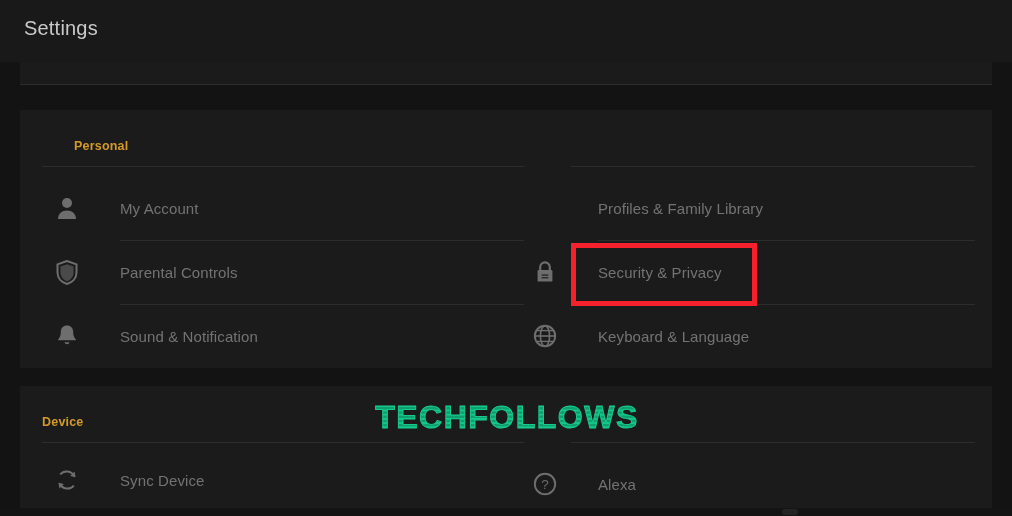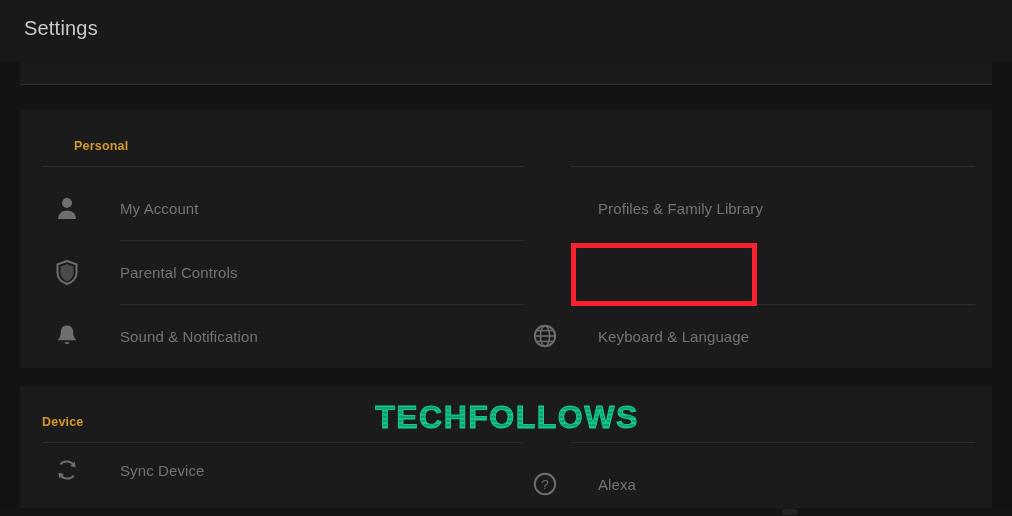--- a/index.html
+++ b/index.html
@@ -230,20 +230,32 @@
             <path d="M8.4 18.3a2.7 2.7 0 0 0 5.2 0z" fill="#6e6e6e"></path>
           </svg>
         </div>
         <div class="row-label">Sound &amp; Notification</div>
       </div>
 
       <div class="row right" style="top:66px;">
         <div class="row-label">Profiles &amp; Family Library</div>
       </div>
 
+      <div class="row right" style="top:130px;">
+        <div class="row-divider"></div>
+        <div class="row-icon">
+          <svg width="22" height="24" viewBox="0 0 22 24">
+            <path d="M6.2 10V7.2a4.8 4.8 0 0 1 9.6 0V10" fill="none" stroke="#6e6e6e" stroke-width="2.2"></path>
+            <rect x="3.6" y="10" width="14.8" height="11.6" rx="1.2" fill="#6e6e6e"></rect>
+            <rect x="7.6" y="14.4" width="6.8" height="1.4" fill="#2a2a2a"></rect>
+            <rect x="7.6" y="17" width="6.8" height="1.4" fill="#2a2a2a"></rect>
+          </svg>
+        </div>
+        <div class="row-label">Security &amp; Privacy</div>
+      </div>
 
       <div class="row right" style="top:194px;">
         <div class="row-divider"></div>
         <div class="row-icon">
           <svg width="24" height="24" viewBox="0 0 24 24">
             <circle cx="12" cy="12" r="10.2" fill="none" stroke="#6e6e6e" stroke-width="1.9"></circle>
             <ellipse cx="12" cy="12" rx="4.6" ry="10.2" fill="none" stroke="#6e6e6e" stroke-width="1.6"></ellipse>
             <line x1="1.8" y1="12" x2="22.2" y2="12" stroke="#6e6e6e" stroke-width="1.6"></line>
             <line x1="3.6" y1="6.6" x2="20.4" y2="6.6" stroke="#6e6e6e" stroke-width="1.4"></line>
             <line x1="3.6" y1="17.4" x2="20.4" y2="17.4" stroke="#6e6e6e" stroke-width="1.4"></line>
@@ -252,21 +264,21 @@
         <div class="row-label">Keyboard &amp; Language</div>
       </div>
     </div>
 
     <div class="card" id="card-system">
 
       <div class="section-title" style="top:29px;">Device</div>
       <div class="head-divider" style="left:22px; width:482px; top:56px;"></div>
       <div class="head-divider" style="left:551px; width:404px; top:56px;"></div>
 
-      <div class="row left" style="top:52px;">
+      <div class="row left" style="top:62px;">
         <div class="row-icon">
           <svg width="24" height="24" viewBox="0 0 24 24">
             <path d="M19.2 8.2A8.4 8.4 0 0 0 5.2 6.4" fill="none" stroke="#6e6e6e" stroke-width="2"></path>
             <path d="M4.8 15.8a8.4 8.4 0 0 0 14 1.8" fill="none" stroke="#6e6e6e" stroke-width="2"></path>
             <polygon points="19.6,3.6 20.6,9.2 15.2,8.0" fill="#6e6e6e"></polygon>
             <polygon points="4.4,20.4 3.4,14.8 8.8,16.0" fill="#6e6e6e"></polygon>
           </svg>
         </div>
         <div class="row-label">Sync Device</div>
       </div>

